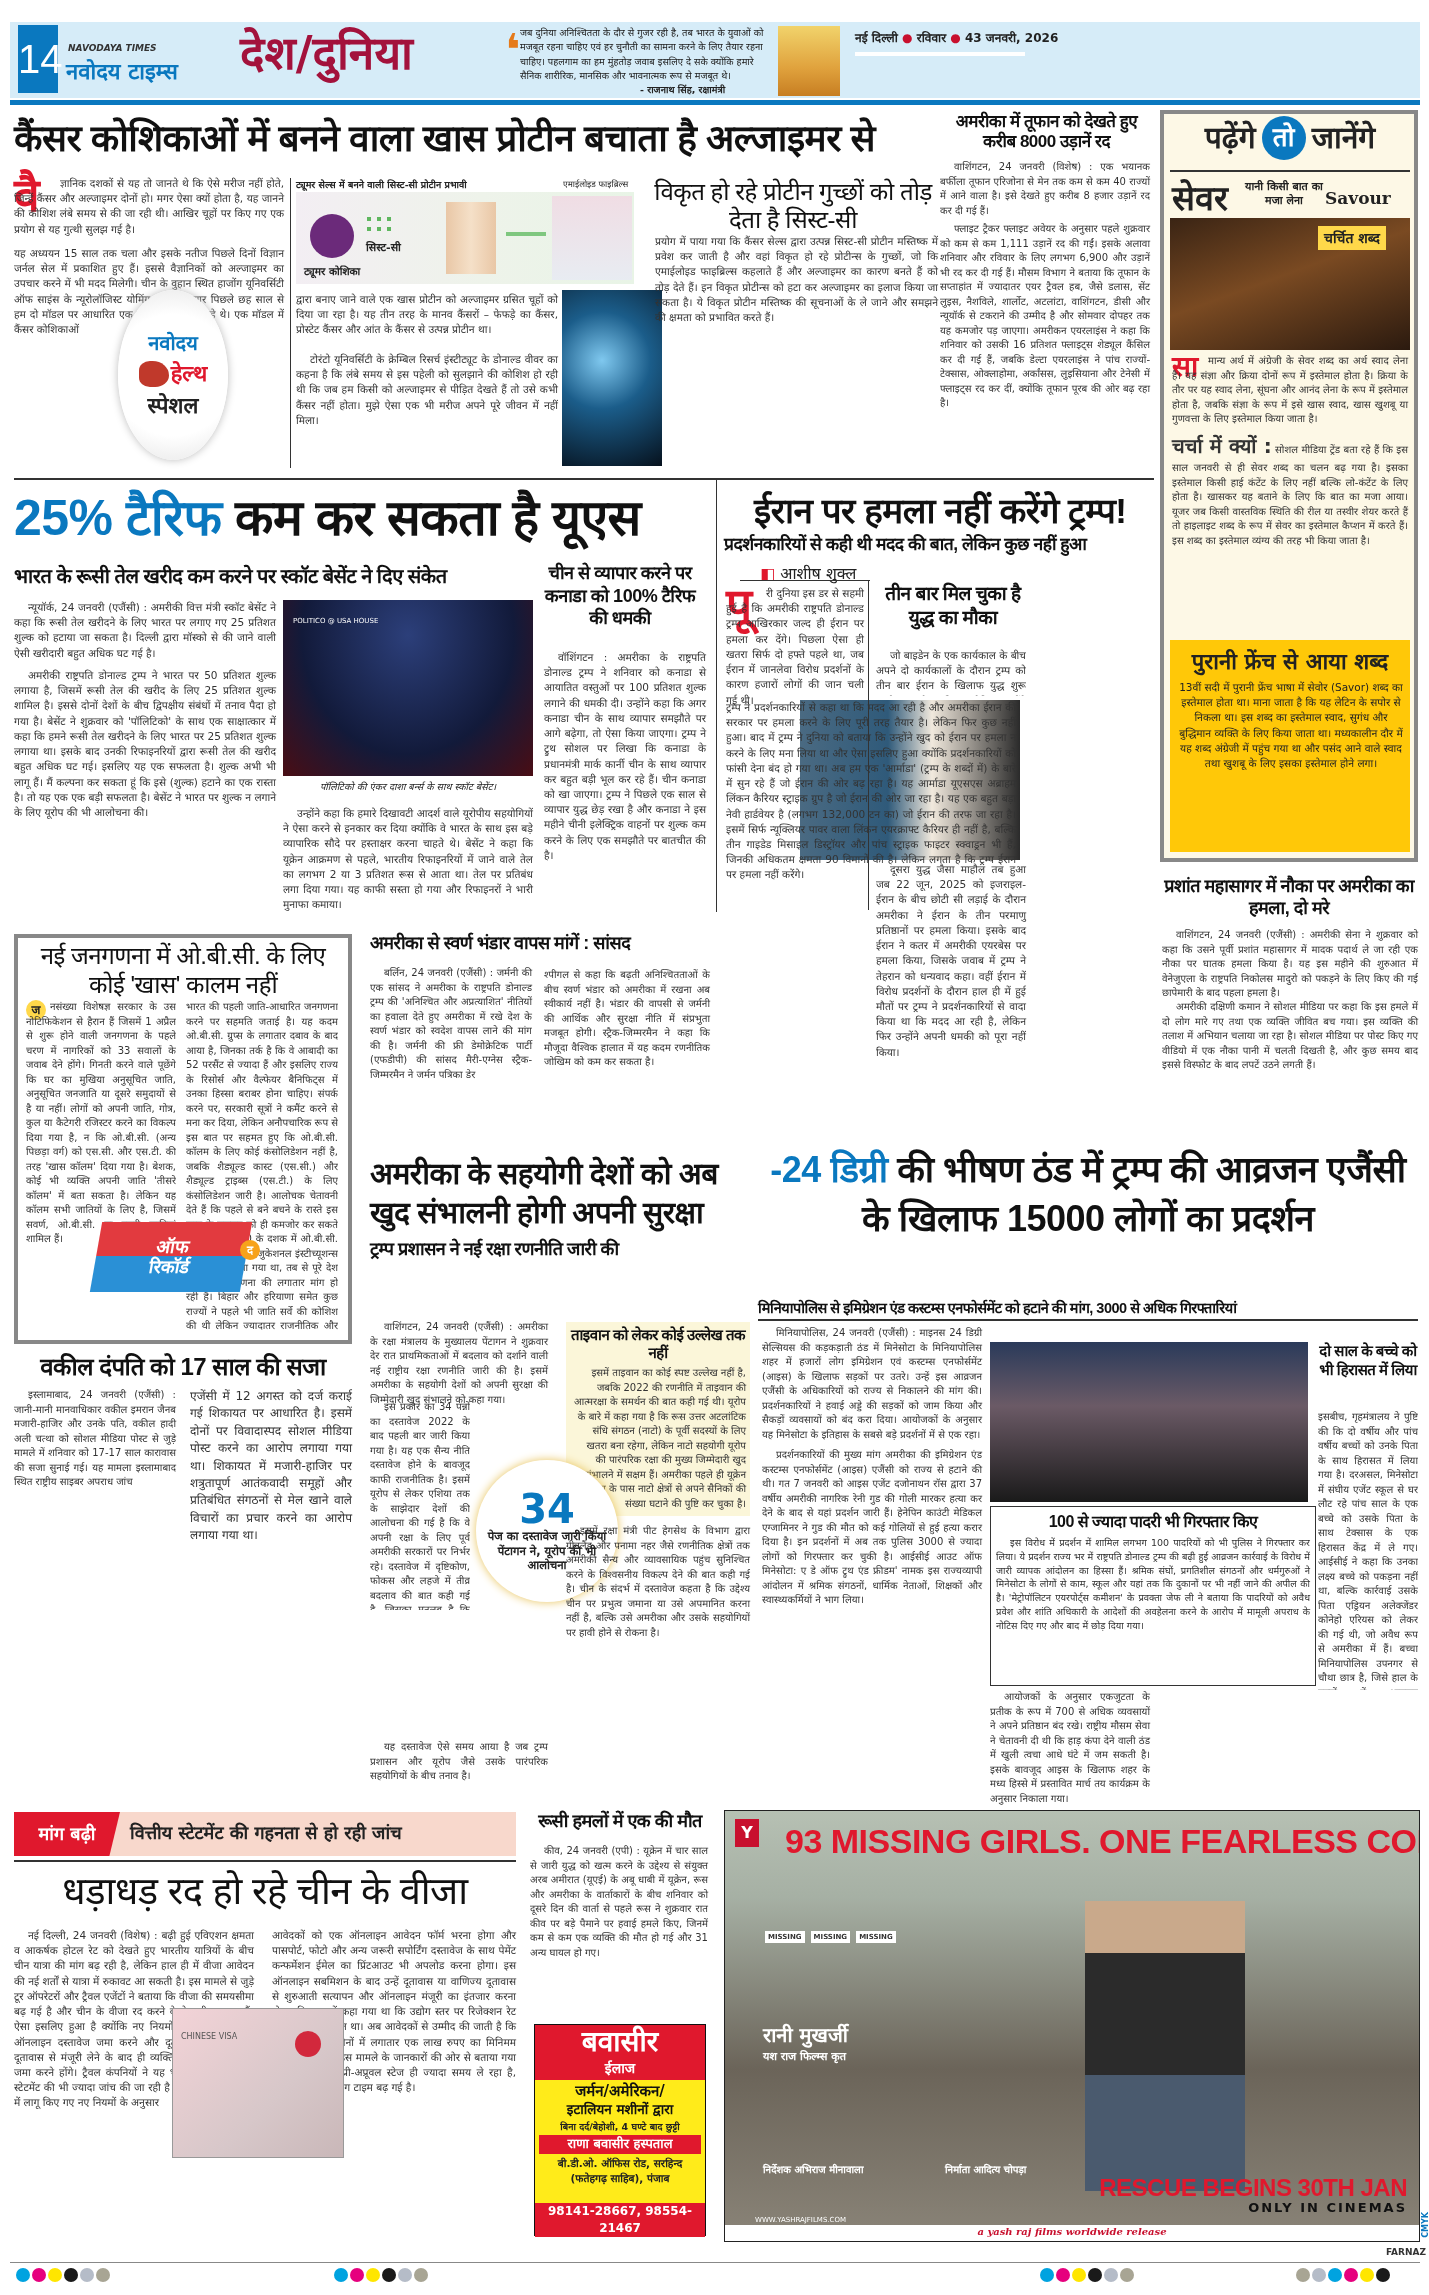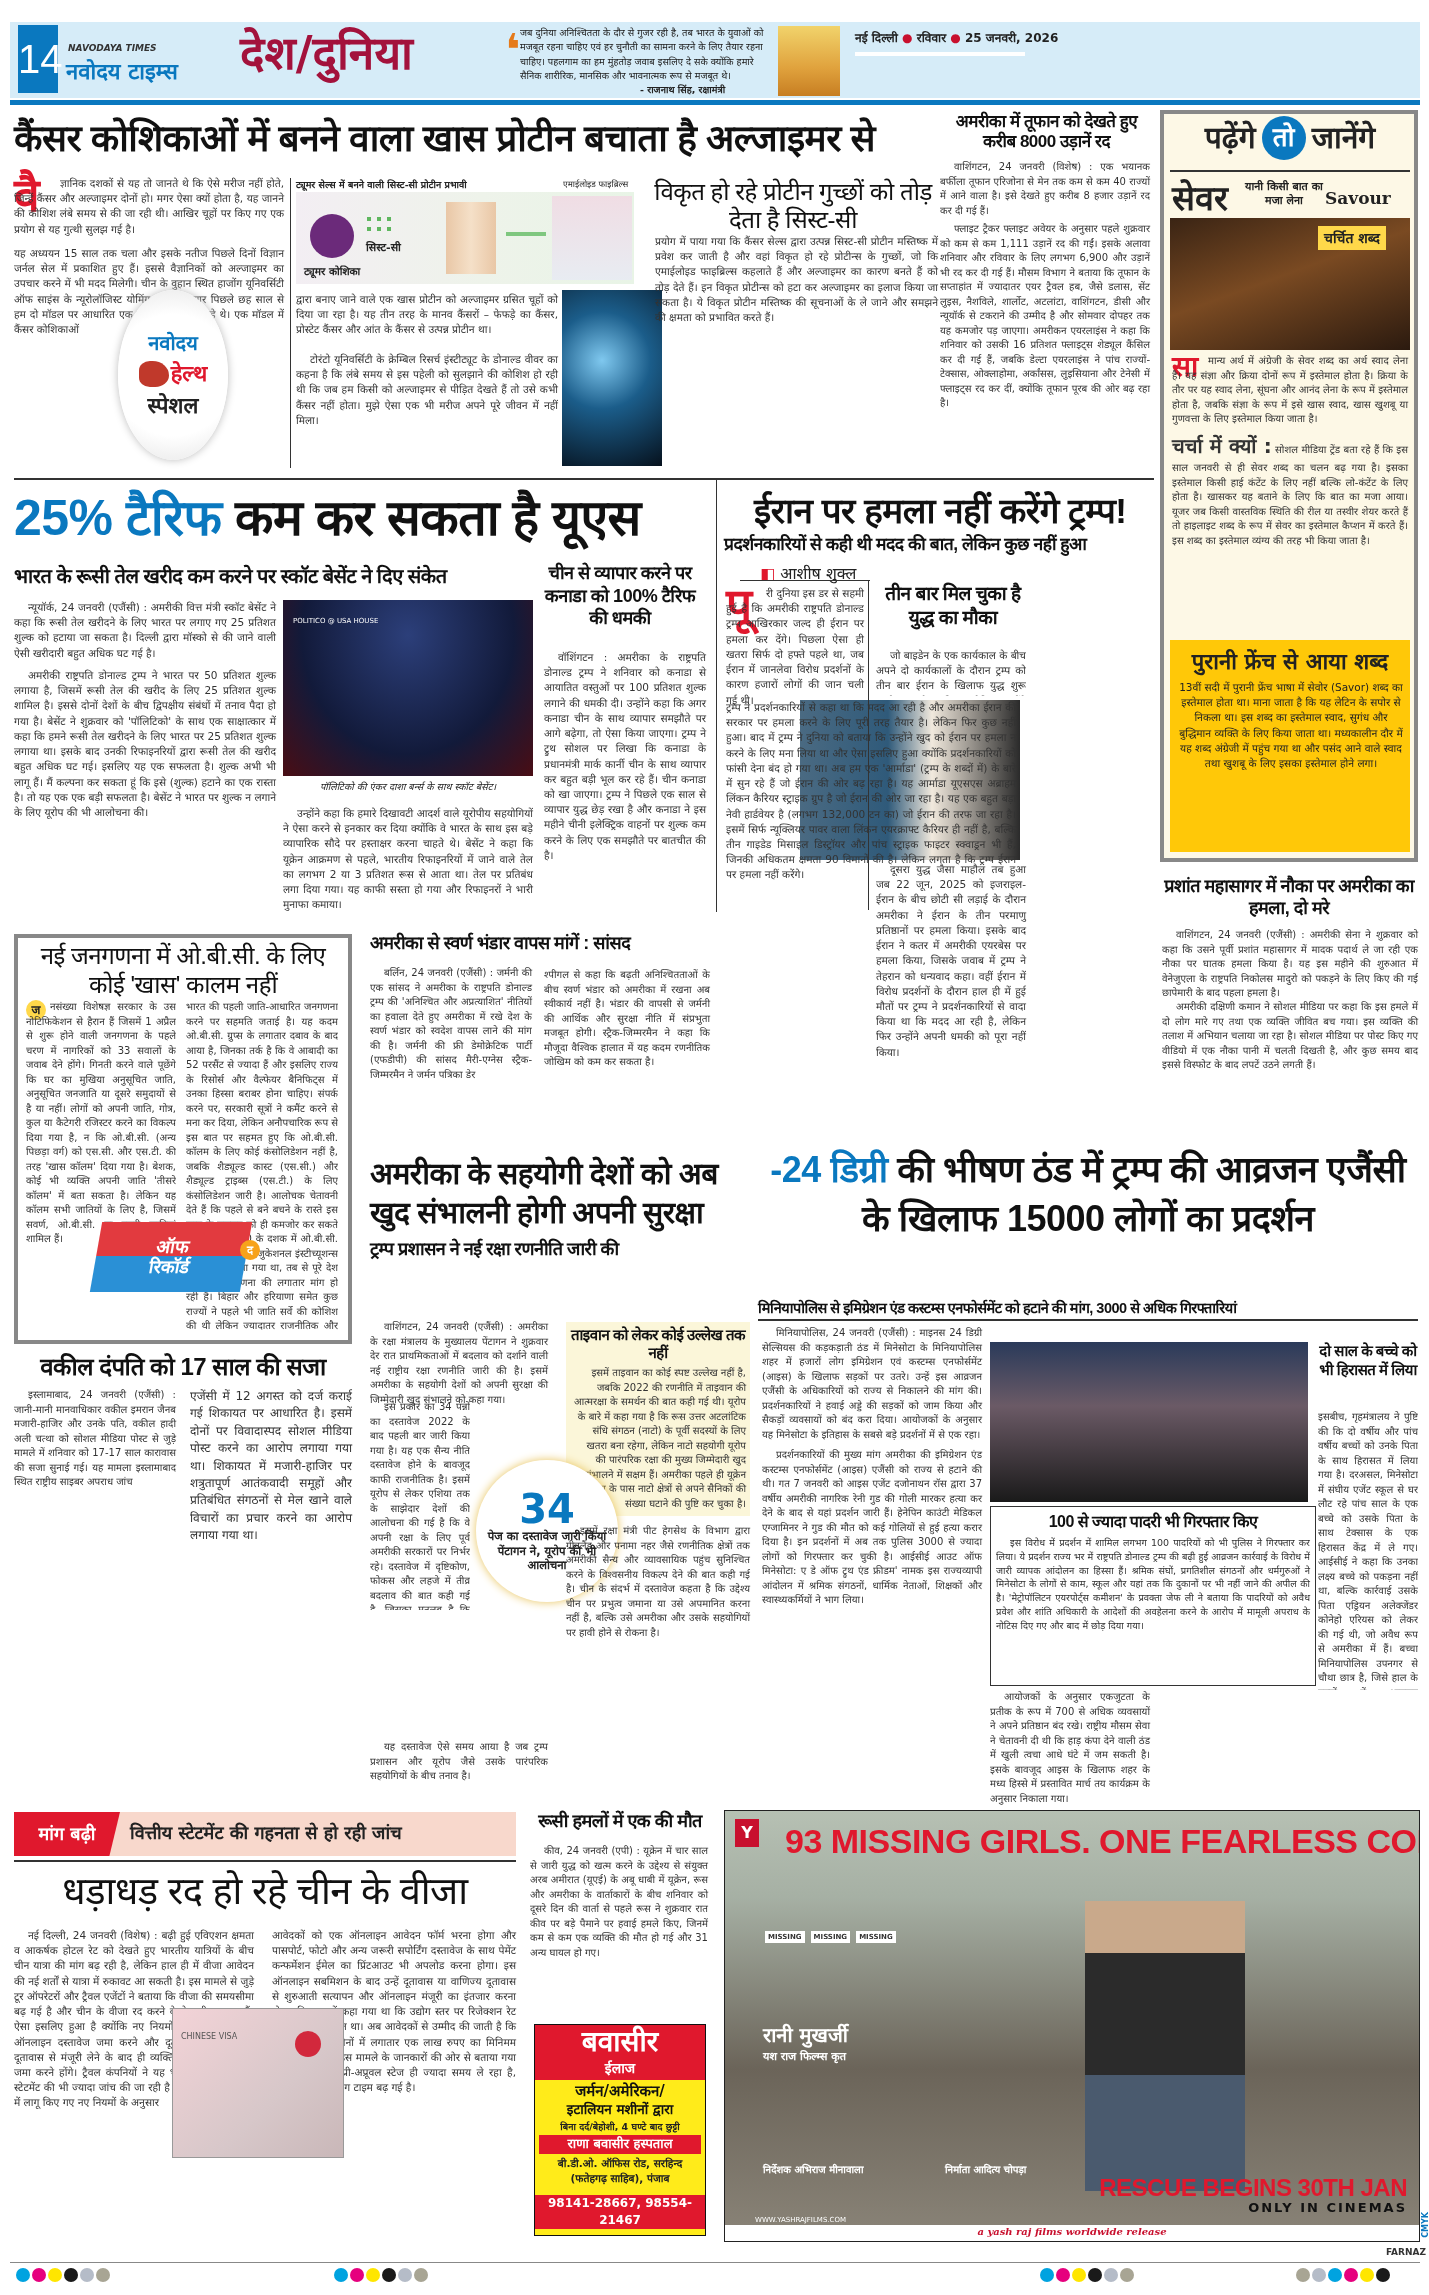--- a/index.html
+++ b/index.html
@@ -34,21 +34,21 @@
 
 <div class="abs hdr"></div>
 <div class="abs pgno">14</div>
 <div class="abs brand-small">NAVODAYA TIMES</div>
 <div class="abs brand">नवोदय टाइम्स</div>
 <div class="abs section">देश/दुनिया</div>
 <div class="abs quote-mark">❛</div>
 <div class="abs quote">जब दुनिया अनिश्चितता के दौर से गुजर रही है, तब भारत के युवाओं को मजबूत रहना चाहिए एवं हर चुनौती का सामना करने के लिए तैयार रहना चाहिए। पहलगाम का हम मुंहतोड़ जवाब इसलिए दे सके क्योंकि हमारे सैनिक शारीरिक, मानसिक और भावनात्मक रूप से मजबूत थे।</div>
 <div class="abs quote-by">- राजनाथ सिंह, रक्षामंत्री</div>
 <div class="abs qphoto"></div>
-<div class="abs dateline"><span>नई दिल्ली</span> <span class="dot">●</span> <span>रविवार</span> <span class="dot">●</span> <span>25 जनवरी, 2026</span></div>
+<div class="abs dateline"><span>नई दिल्ली</span> <span class="dot">●</span> <span>रविवार</span> <span class="dot">●</span> <span>43 जनवरी, 2026</span></div>
 <div class="abs dateul"></div>
 <div class="abs bluebar"></div>
 
 <h1 class="abs" style="left:14px;top:112px;font-size:37px;width:880px;white-space:nowrap">कैंसर कोशिकाओं में बनने वाला खास प्रोटीन बचाता है अल्जाइमर से</h1>
 <div class="abs drop" style="left:14px;top:172px;font-size:46px;line-height:1">वै</div>
 <div class="abs col" style="left:14px;top:176px;width:270px;font-size:10.5px;text-indent:46px">ज्ञानिक दशकों से यह तो जानते थे कि ऐसे मरीज नहीं होते, जिन्हें कैंसर और अल्जाइमर दोनों हो। मगर ऐसा क्यों होता है, यह जानने की कोशिश लंबे समय से की जा रही थी। आखिर चूहों पर किए गए एक प्रयोग से यह गुत्थी सुलझ गई है।</div>
 <div class="abs col" style="left:14px;top:246px;width:270px;font-size:10.5px"><span>यह अध्ययन 15 साल तक चला और इसके नतीज पिछले दिनों विज्ञान जर्नल सेल में प्रकाशित हुए हैं। इससे वैज्ञानिकों को अल्जाइमर का उपचार करने में भी मदद मिलेगी। चीन के वुहान स्थित हाजोंग यूनिवर्सिटी ऑफ साइंस के न्यूरोलॉजिस्ट योमिंग लु के अनुसार पिछले छह साल से हम दो मॉडल पर आधारित एक नया अध्ययन कर रहे थे। एक मॉडल में कैंसर कोशिकाओं</span></div>
 <div class="abs" style="left:118px;top:290px;width:110px;height:170px;border-radius:50%;background:radial-gradient(circle,#fff 60%,#e5e5e5);box-shadow:0 0 8px #bbb;display:flex;flex-direction:column;align-items:center;justify-content:center;z-index:2">
   <div style="color:#0a78bf;font-weight:bold;font-size:20px">नवोदय</div>
   <div style="display:flex;align-items:center;gap:2px">
@@ -197,21 +197,21 @@
   <div style="background:#e0182d;color:#fff;text-align:center;padding:2px 0">
     <div style="font-size:28px;font-weight:bold;line-height:1.1">बवासीर</div>
     <div style="font-size:14px;font-weight:bold">ईलाज</div>
   </div>
   <div style="text-align:center;font-weight:bold;font-size:15px;color:#111;line-height:1.2;padding-top:2px">जर्मन/अमेरिकन/</div>
   <div style="text-align:center;font-weight:bold;font-size:13.5px;color:#111">इटालियन मशीनों द्वारा</div>
   <div style="text-align:center;font-weight:bold;font-size:9.5px">बिना दर्द/बेहोशी, 4 घण्टे बाद छुट्टी</div>
   <div style="background:#e0182d;color:#fff;text-align:center;font-weight:bold;font-size:13px;margin:2px 4px">राणा बवासीर हस्पताल</div>
   <div style="text-align:center;font-size:10.5px;font-weight:bold">बी.डी.ओ. ऑफिस रोड, सरहिन्द</div>
   <div style="text-align:center;font-size:10.5px;font-weight:bold">(फतेहगढ़ साहिब), पंजाब</div>
-  <div style="background:#e0182d;color:#fff;text-align:center;font-weight:bold;font-size:12px;margin-top:8px">98141-28667, 98554-21467</div>
+  <div style="background:#e0182d;color:#fff;text-align:center;font-weight:bold;font-size:12px;margin-top:16px">98141-28667, 98554-21467</div>
 </div>
 
 <div class="abs" style="left:724px;top:1810px;width:696px;height:432px;border:1.5px solid #222;background:linear-gradient(180deg,#b6c0b3 0%,#a6b0a4 20%,#6b6459 60%,#8a8478 100%);overflow:hidden">
   <div class="abs" style="left:10px;top:8px;width:24px;height:28px;background:#c8102e;color:#fff;font-weight:bold;text-align:center;line-height:28px;font-size:16px">Y</div>
   <div class="abs" style="left:60px;top:6px;font-size:34px;font-weight:bold;color:#e0182d;font-family:'Liberation Sans',sans-serif;letter-spacing:-0.5px;white-space:nowrap">93 MISSING GIRLS. ONE FEARLESS COP.</div>
   <div class="abs" style="left:40px;top:120px;display:flex;gap:6px">
     <span style="background:#fff;color:#333;font-size:7px;padding:1px 3px;font-weight:bold">MISSING</span>
     <span style="background:#fff;color:#333;font-size:7px;padding:1px 3px;font-weight:bold">MISSING</span>
     <span style="background:#fff;color:#333;font-size:7px;padding:1px 3px;font-weight:bold">MISSING</span>
   </div>

